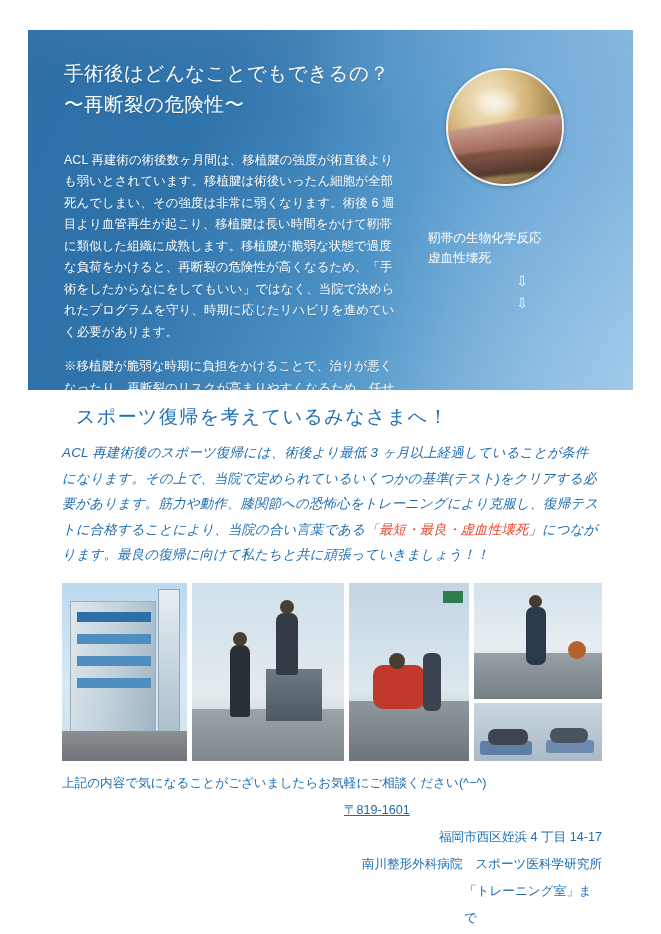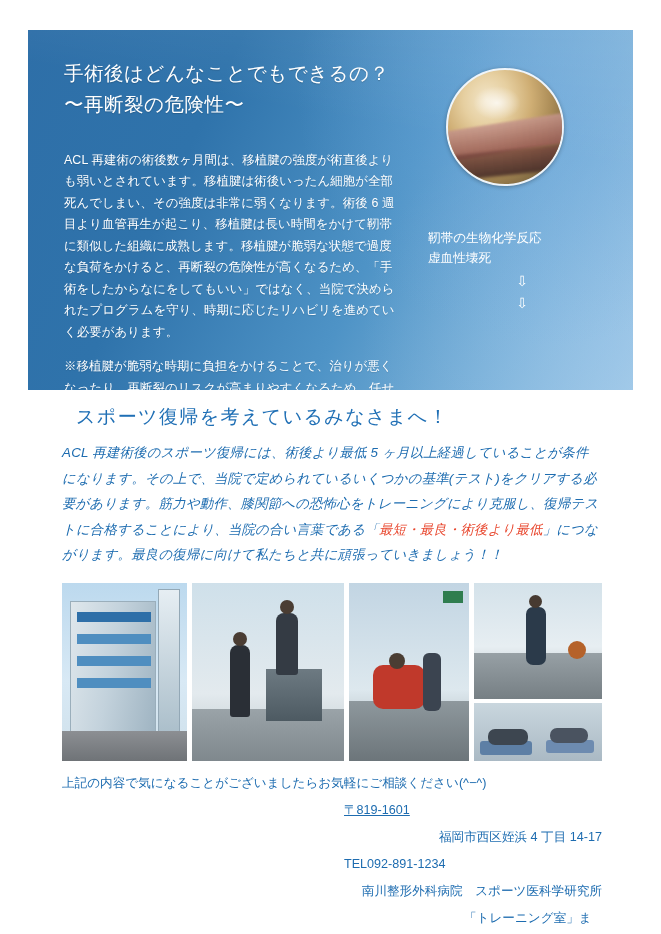--- a/index.html
+++ b/index.html
@@ -260,21 +260,21 @@
     <div class="step s1">靭帯の生物化学反応
 虚血性壊死</div>
     <div class="arrow">⇩</div>
     <div class="arrow">⇩</div>
   </div>
 </div>
 
 <div class="sec2-title">スポーツ復帰を考えているみなさまへ！</div>
 
 <div class="sec2-body">
-  <span>ACL 再建術後のスポーツ復帰には、術後より最低 5 ヶ月以上経過していることが条件になります。その上で、当院で定められているいくつかの基準(テスト)をクリアする必要があります。筋力や動作、膝関節への恐怖心をトレーニングにより克服し、復帰テストに合格することにより、当院の合い言葉である「</span><span class="hl">最短・最良・術後より最低</span><span>」につながります。最良の復帰に向けて私たちと共に頑張っていきましょう！！</span>
+  <span>ACL 再建術後のスポーツ復帰には、術後より最低 3 ヶ月以上経過していることが条件になります。その上で、当院で定められているいくつかの基準(テスト)をクリアする必要があります。筋力や動作、膝関節への恐怖心をトレーニングにより克服し、復帰テストに合格することにより、当院の合い言葉である「</span><span class="hl">最短・最良・虚血性壊死</span><span>」につながります。最良の復帰に向けて私たちと共に頑張っていきましょう！！</span>
 </div>
 
 <div class="photos">
   <div class="ph" id="ph1">
     <div class="sky"></div>
     <div class="bldg"></div>
     <div class="tower"></div>
     <div class="ground"></div>
   </div>
 
@@ -308,16 +308,15 @@
     <div class="mat2"></div>
     <div class="b1"></div>
     <div class="b2"></div>
   </div>
 </div>
 
 <div class="contact">
   <div class="l1">上記の内容で気になることがございましたらお気軽にご相談ください(^−^)</div>
   <div class="ind">〒819-1601</div>
   <div class="ind2">福岡市西区姪浜 4 丁目 14-17</div>
-  <div class="ind3">TEL092-891-1234</div>
   <div class="ind4">南川整形外科病院　スポーツ医科学研究所</div>
   <div class="ind5">「トレーニング室」まで</div>
 </div>
 
 </body></html>

